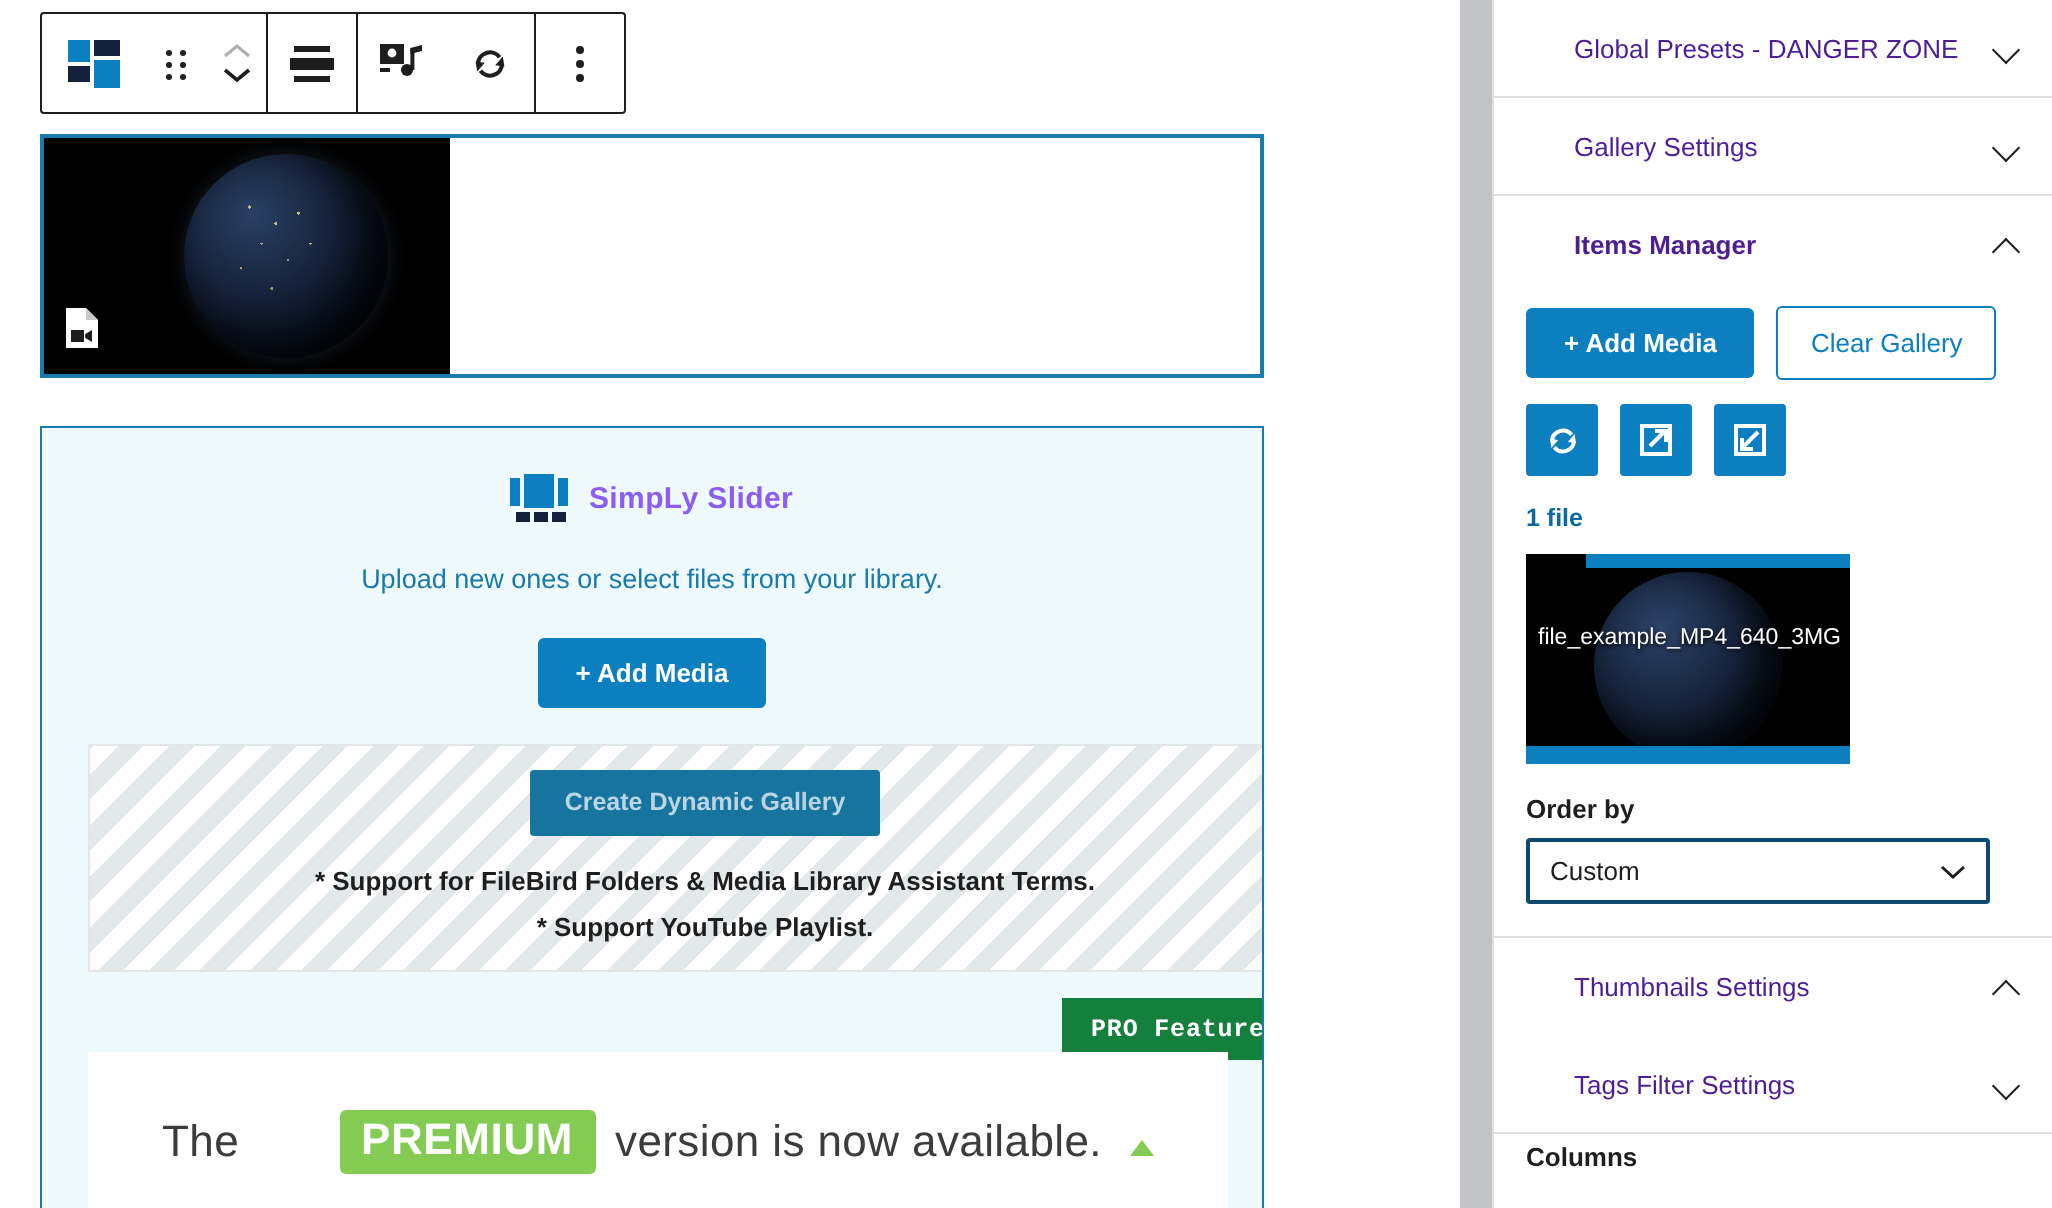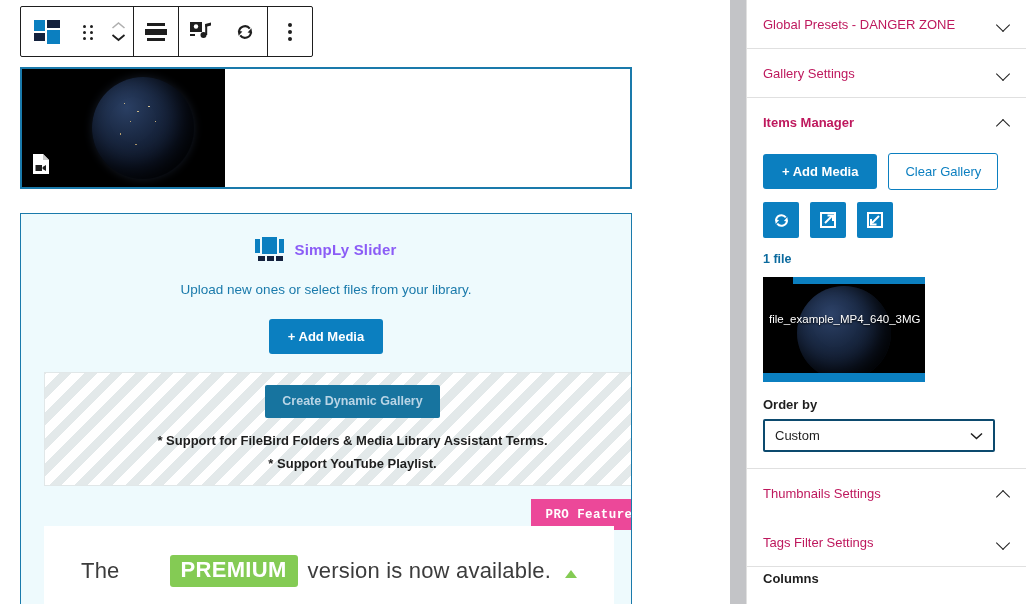--- a/index.html
+++ b/index.html
@@ -139,21 +139,21 @@
   .btn-dyn {
     margin-top:12px; background:#17749f; color:#b9d5e6; border:none; border-radius:2px;
     font-size:12.5px; font-weight:700; padding:10px 17px; cursor:pointer; line-height:1;
     font-family:"Liberation Sans", sans-serif;
   }
   .striped .note { font-size:13px; font-weight:700; color:#1e1e1e; margin-top:15px; }
   .striped .note2 { font-size:13px; font-weight:700; color:#1e1e1e; margin-top:8px; }
 
   .pro-badge {
     position:absolute; left:510px; top:285px; width:116px; height:31px;
-    background:#ec4899; color:#fff; font-family:"Liberation Mono", monospace;
+    background:#15803d; color:#fff; font-family:"Liberation Mono", monospace;
     font-size:12.5px; font-weight:700; display:flex; align-items:center; justify-content:center;
     letter-spacing:.4px;
   }
 
   
   .premium-card {
     position:absolute; left:23px; top:312px; width:570px; height:80px; background:#fff;
   }
   .zigzag {
     position:absolute; left:0; top:0; width:570px; height:10px;
@@ -182,21 +182,21 @@
 
   
   .sidebar {
     position:absolute; left:746px; top:0; width:280px; height:604px;
     background:#fff; border-left:1px solid #e0e0e0; overflow:hidden;
   }
   .panel-header {
     height:49px; display:flex; align-items:center; justify-content:space-between;
     padding:0 16px 0 16px; border-bottom:1px solid #e0e0e0; cursor:pointer;
   }
-  .panel-header .ttl { font-size:13px; color:#be185d; }
+  .panel-header .ttl { font-size:13px; color:#4c1d95;margin-left:24px; }
   .panel-header .ttl.bold { font-weight:700; }
   .chev { width:13px; height:13px; position:relative; }
   .chev::before {
     content:""; position:absolute; left:1px; top:2px; width:9px; height:9px;
     border-right:1.6px solid #1e1e1e; border-bottom:1.6px solid #1e1e1e;
     transform: rotate(45deg);
   }
   .chev.up::before { transform: rotate(-135deg); top:5px; }
 
   .panel-body { padding:16px; }

